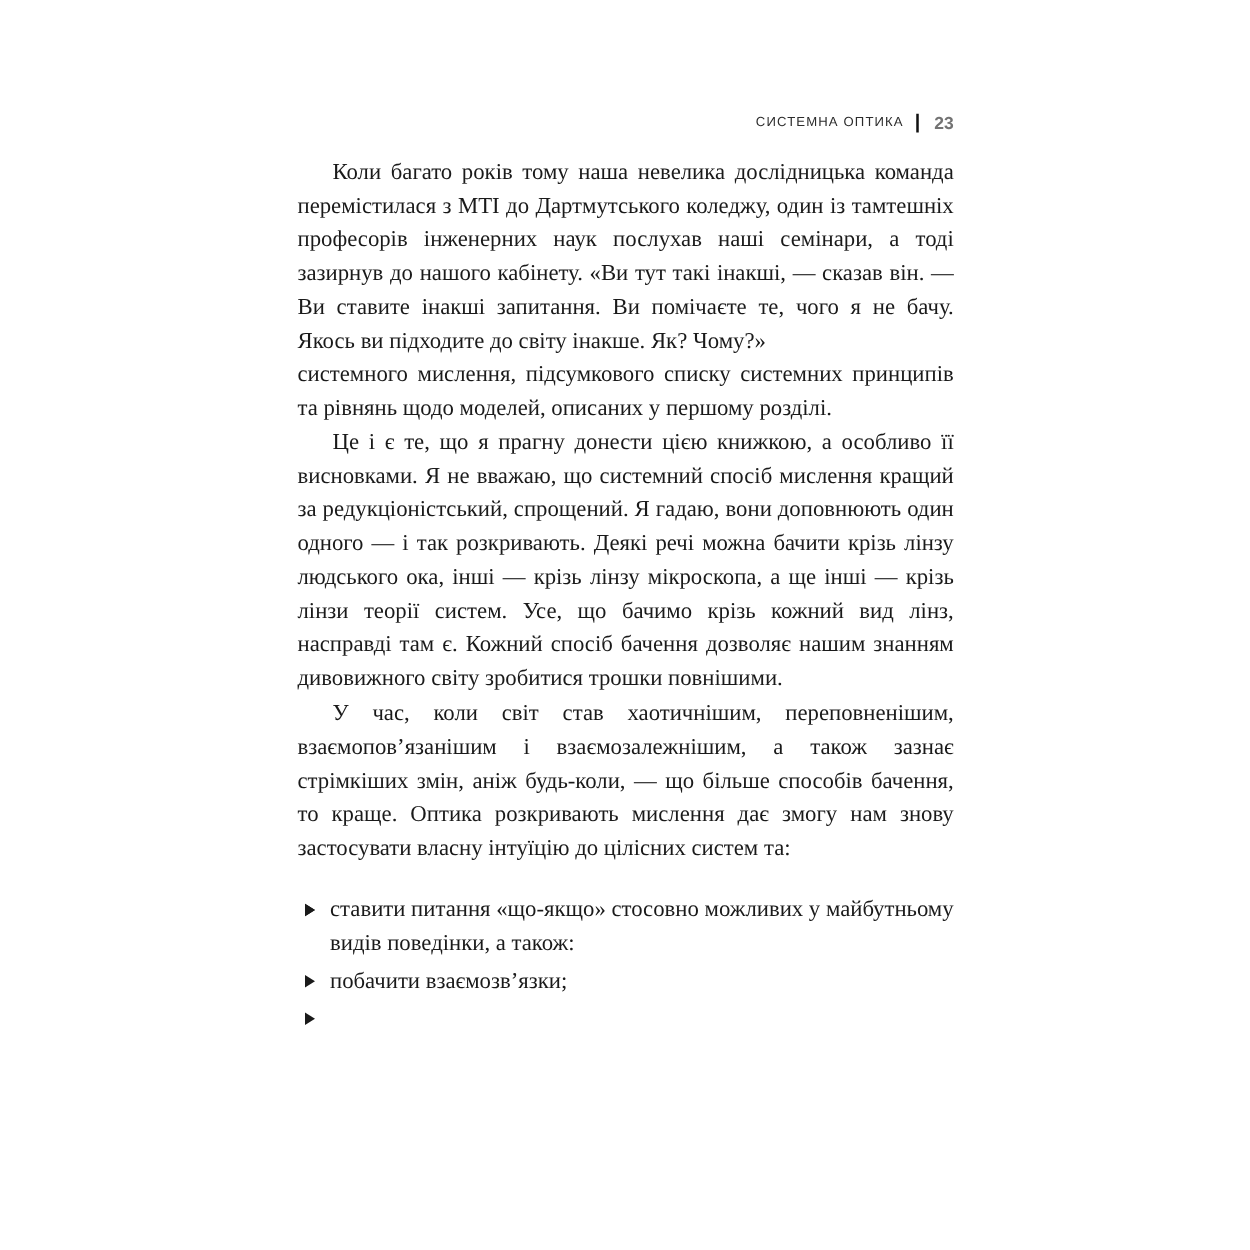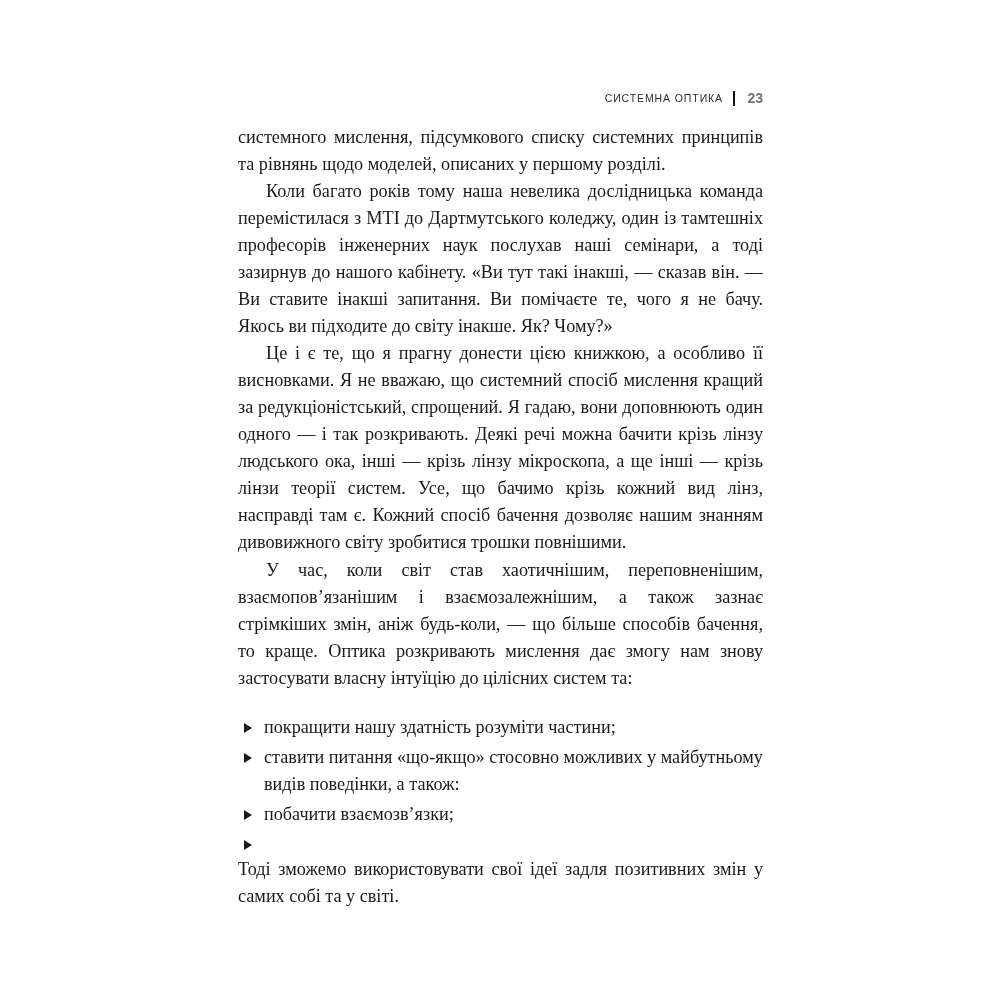--- a/index.html
+++ b/index.html
@@ -103,39 +103,37 @@
 <div class="page">
 
   <div class="content">
 
     <div class="running-head">
       <span class="chapter-title">СИСТЕМНА ОПТИКА</span>
       <span class="rule"></span>
       <span class="page-number">23</span>
     </div>
 
+    <p class="body-par indent">Коли багато років тому наша невелика дослідницька команда перемістилася з МТІ до Дартмутського коледжу, один із тамтешніх професорів інженерних наук послухав наші семінари, а тоді зазирнув до нашого кабінету. «Ви тут такі інакші, — сказав він. — Ви ставите інакші запитання. Ви помічаєте те, чого я не бачу. Якось ви підходите до світу інакше. Як? Чому?»</p>
     <p class="body-par">системного мислення, підсумкового списку системних принципів та рівнянь щодо моделей, описаних у першому розділі.</p>
-    <p class="body-par indent">Коли багато років тому наша невелика дослідницька команда перемістилася з МТІ до Дартмутського коледжу, один із тамтешніх професорів інженерних наук послухав наші семінари, а тоді зазирнув до нашого кабінету. «Ви тут такі інакші, — сказав він. — Ви ставите інакші запитання. Ви помічаєте те, чого я не бачу. Якось ви підходите до світу інакше. Як? Чому?»</p>
     <p class="body-par indent">Це і є те, що я прагну донести цією книжкою, а особливо її висновками. Я не вважаю, що системний спосіб мислення кращий за редукціоністський, спрощений. Я гадаю, вони доповнюють один одного — і так розкривають. Деякі речі можна бачити крізь лінзу людського ока, інші — крізь лінзу мікроскопа, а ще інші — крізь лінзи теорії систем. Усе, що бачимо крізь кожний вид лінз, насправді там є. Кожний спосіб бачення дозволяє нашим знанням дивовижного світу зробитися трошки повнішими.</p>
     <p class="body-par indent">У час, коли світ став хаотичнішим, переповненішим, взаємопов’язанішим і взаємозалежнішим, а також зазнає стрімкіших змін, аніж будь-коли, — що більше способів бачення, то краще. Оптика розкривають мислення дає змогу нам знову застосувати власну інтуїцію до цілісних систем та:</p>
 
     <ul class="bullets">
       <li>
         <span class="tri"></span>
-        <span>покращити нашу здатність розуміти частини;</span>
       </li>
       <li>
         <span class="tri"></span>
         <span>ставити питання «що-якщо» стосовно можливих у майбутньому видів поведінки, а також:</span>
       </li>
       <li>
         <span class="tri"></span>
         <span>побачити взаємозв’язки;</span>
       </li>
       <li>
         <span class="tri"></span>
       </li>
     </ul>
 
-    <p class="closing">Тоді зможемо використовувати свої ідеї задля позитивних змін у самих собі та у світі.</p>
 
   </div>
 </div>
 
 </body></html>

